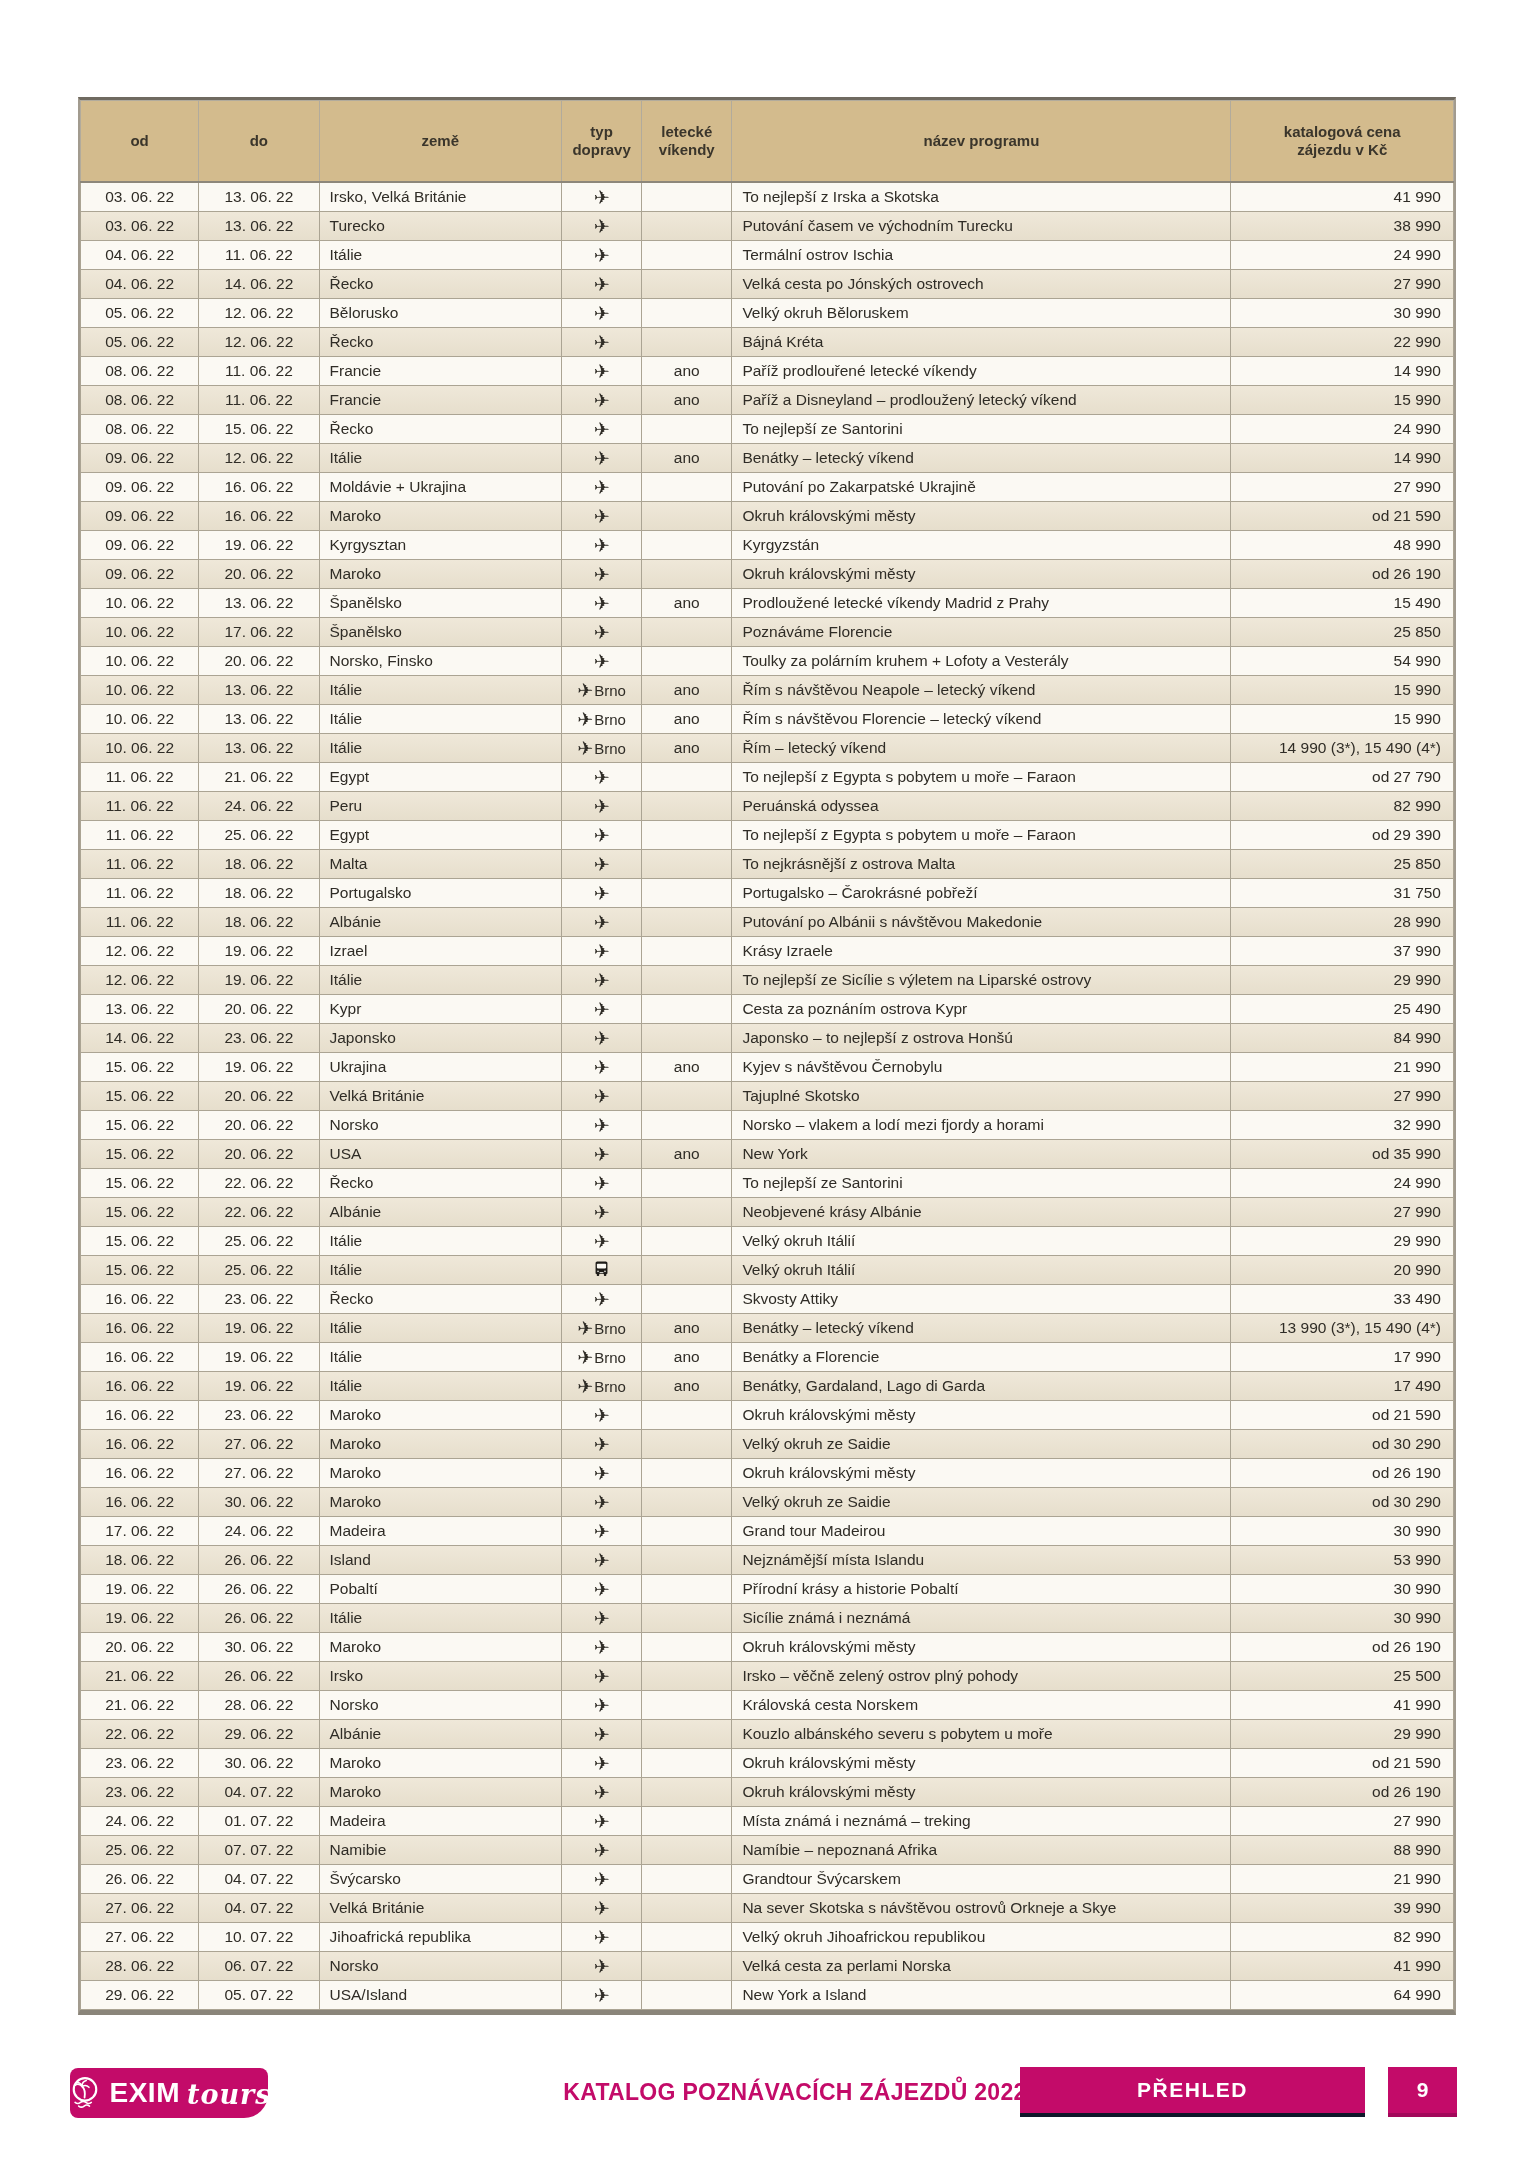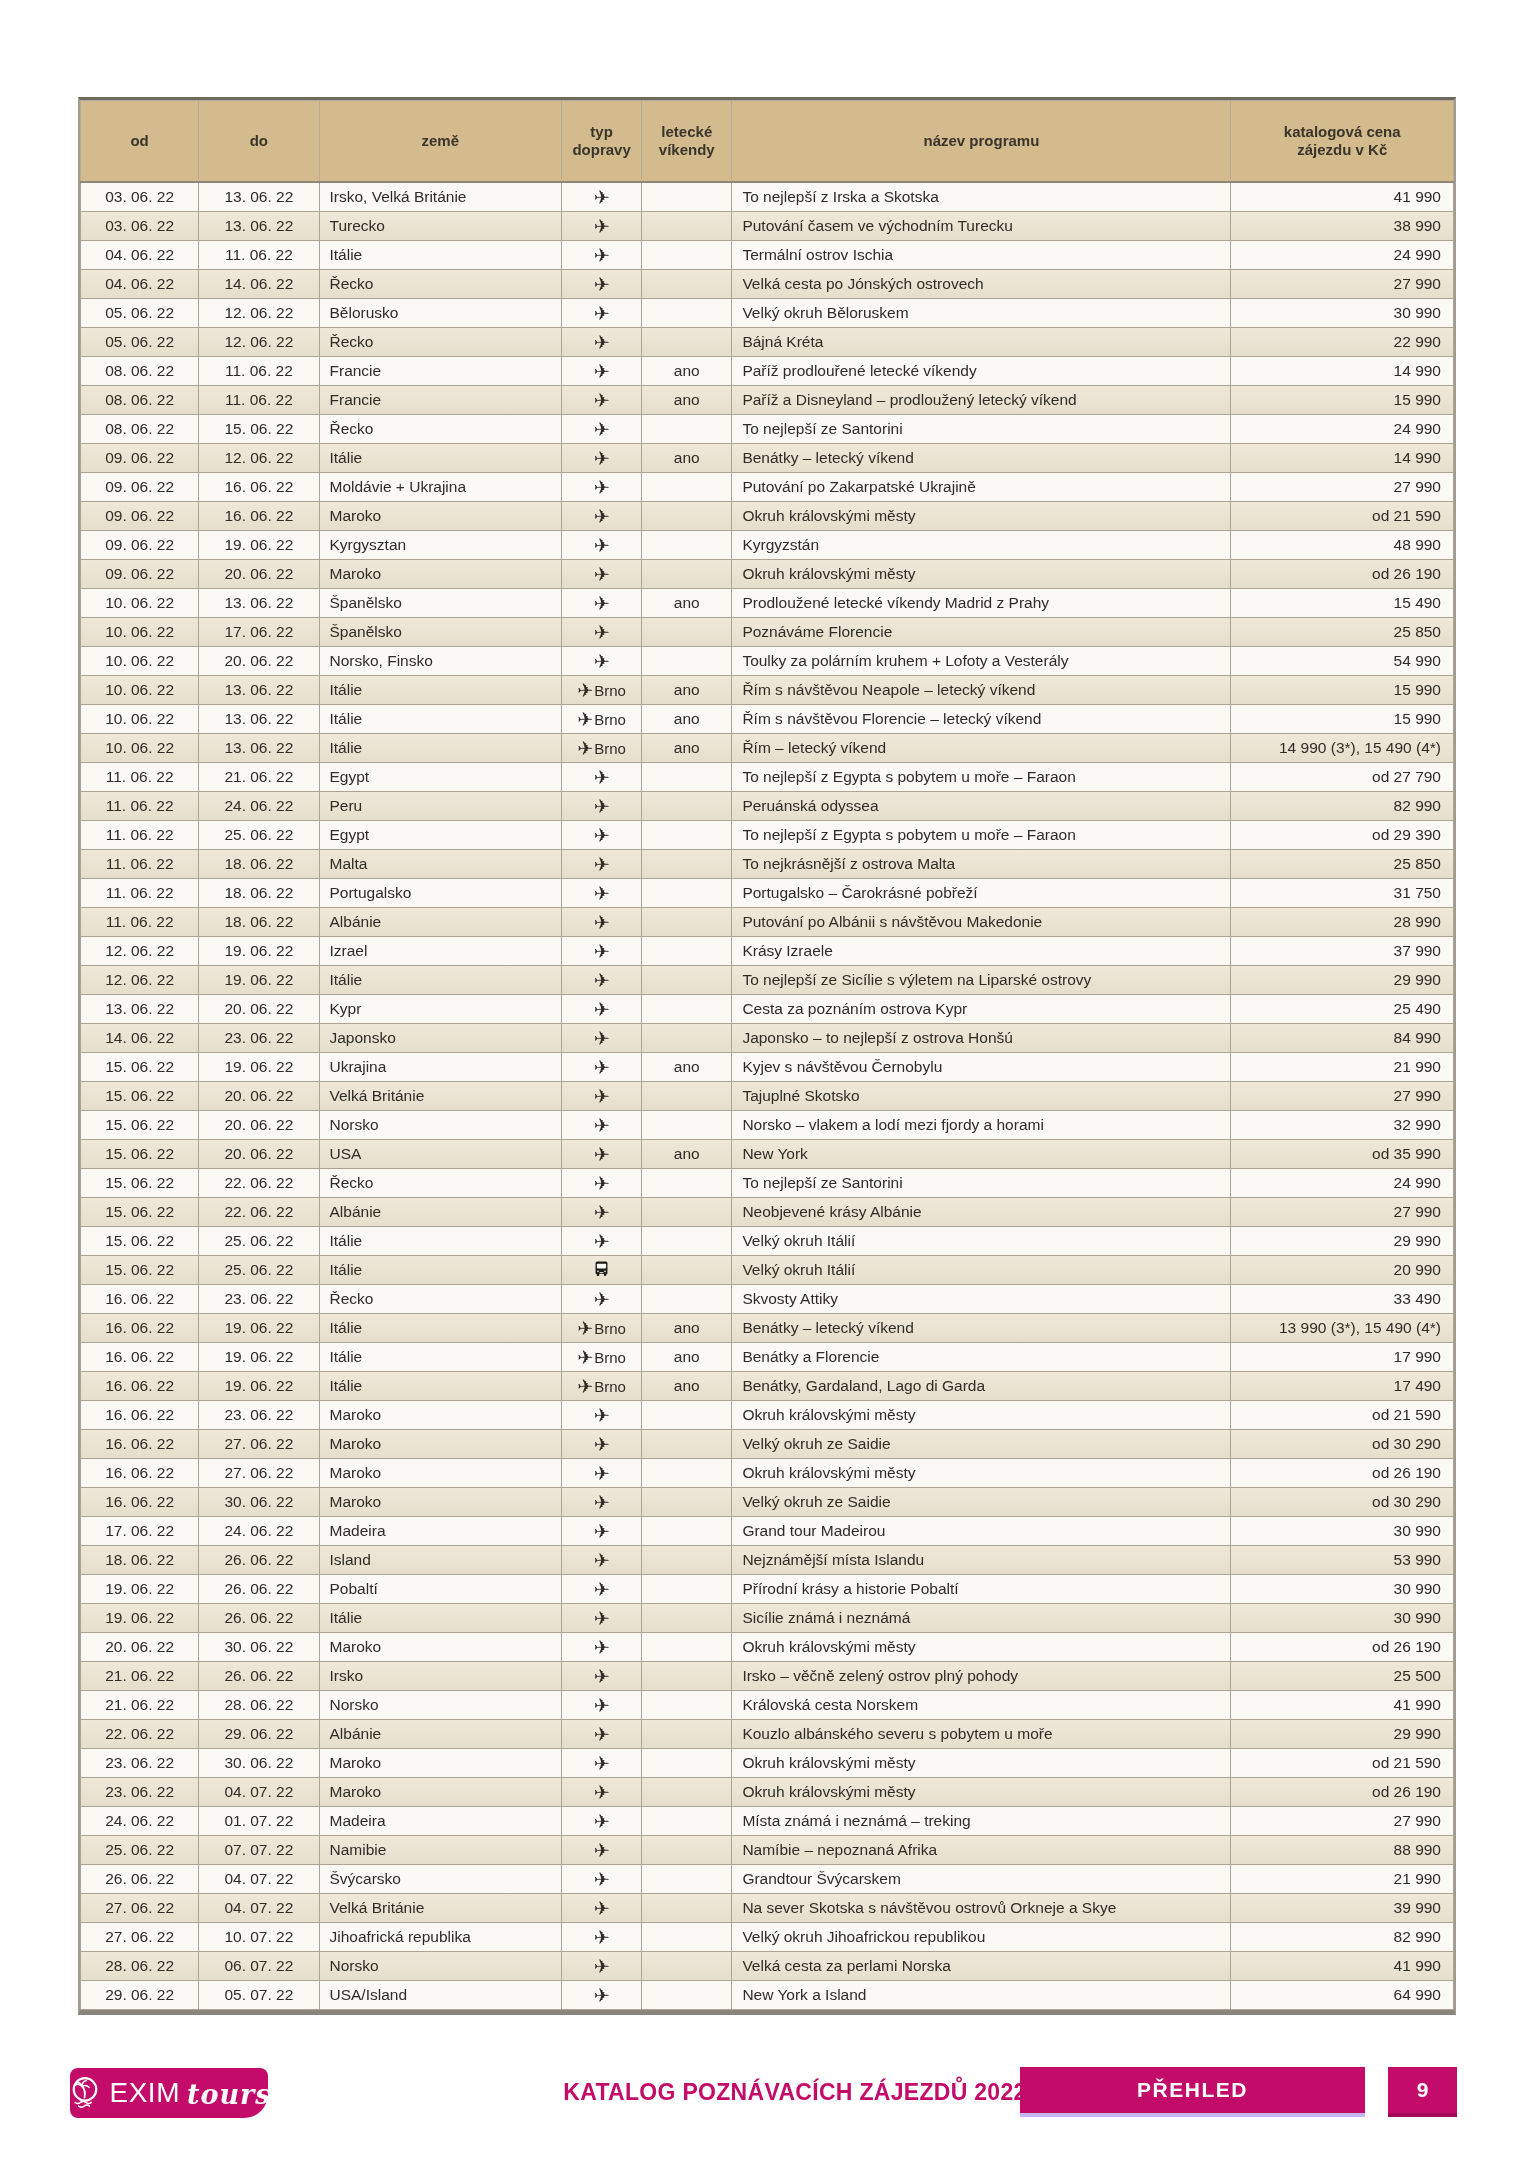--- a/index.html
+++ b/index.html
@@ -43,31 +43,31 @@
   td.ccena{text-align:right;padding-right:12px;}
   .plane{font-family:"DejaVu Sans",sans-serif;font-size:19px;line-height:1;display:inline-block;transform:translateY(1px);}
   .brno{font-size:15px;margin-left:1px;}
   .busicon{display:inline-block;vertical-align:middle;transform:translateY(-1px);}
   
   .logo{
     position:absolute;left:70px;top:2068px;width:198px;height:50px;
     background:#c30b69;border-radius:8px 8px 24px 8px;
     display:flex;align-items:center;justify-content:center;gap:7px;cursor:pointer;
   }
-  .logo .exim{color:#fff;font-size:28px;font-weight:400;letter-spacing:.5px;}
+  .logo .exim{color:#fff;font-size:28px;font-weight:700;letter-spacing:.5px;}
   .logo .tours{color:#ffffff;font-family:"DejaVu Serif","Liberation Serif",serif;
     font-style:italic;font-weight:700;font-size:27px;letter-spacing:1px;transform:translateY(1px);}
   .catalog-title{
     position:absolute;left:555px;top:2067px;width:480px;height:50px;
     display:flex;align-items:center;justify-content:center;
     color:#c30b69;font-size:23px;font-weight:700;letter-spacing:.3px;white-space:nowrap;
   }
   .prehled{
     position:absolute;left:1020px;top:2067px;width:345px;height:46px;
-    background:#c30b69;border-bottom:4px solid #c4b5fd;box-sizing:content-box;
+    background:#c30b69;border-bottom:4px solid #0f172a;box-sizing:content-box;
     color:#fff;font-size:21px;font-weight:700;letter-spacing:1.5px;
     display:flex;align-items:center;justify-content:center;cursor:pointer;
   }
   .pagenum{
     position:absolute;left:1388px;top:2067px;width:69px;height:46px;
     background:#c30b69;border-bottom:4px solid #a2085a;box-sizing:content-box;
     color:#fff;font-size:21px;font-weight:700;
     display:flex;align-items:center;justify-content:center;
   }
 </style>

